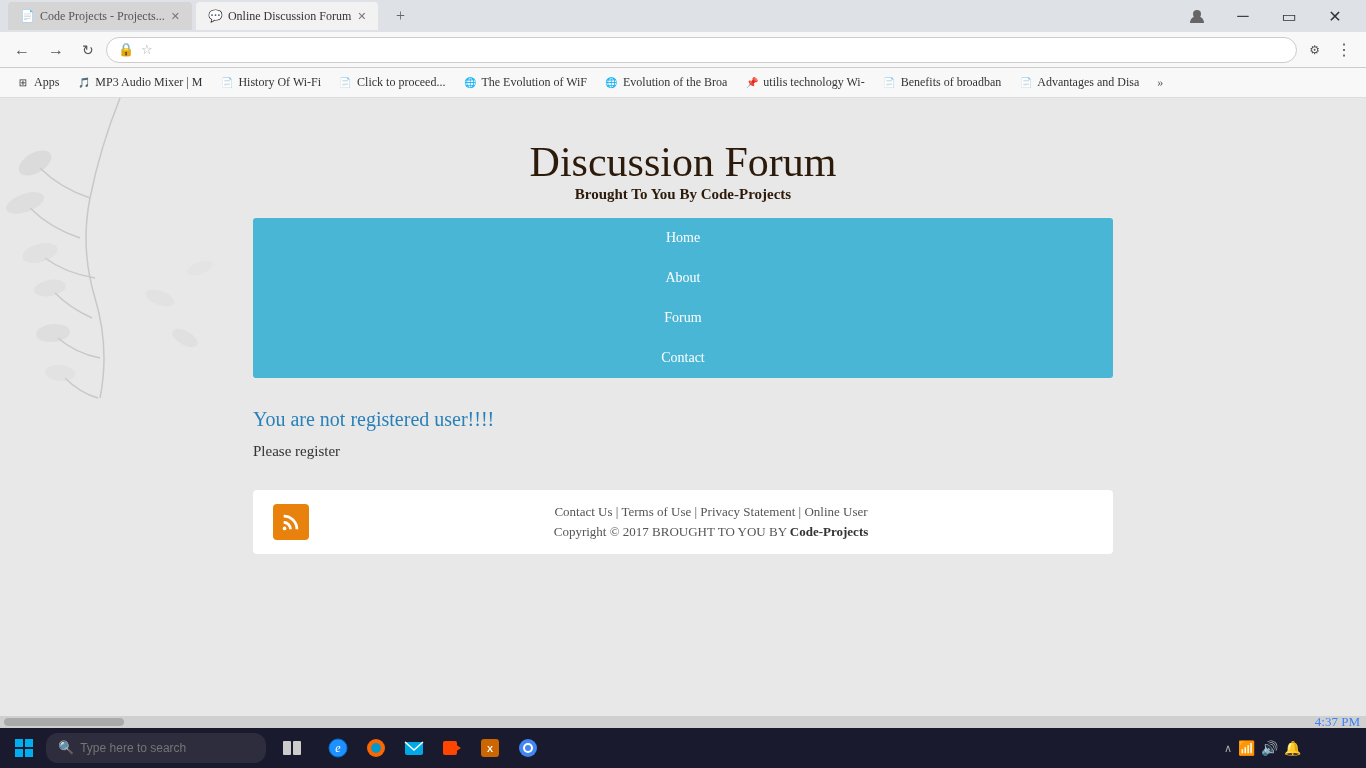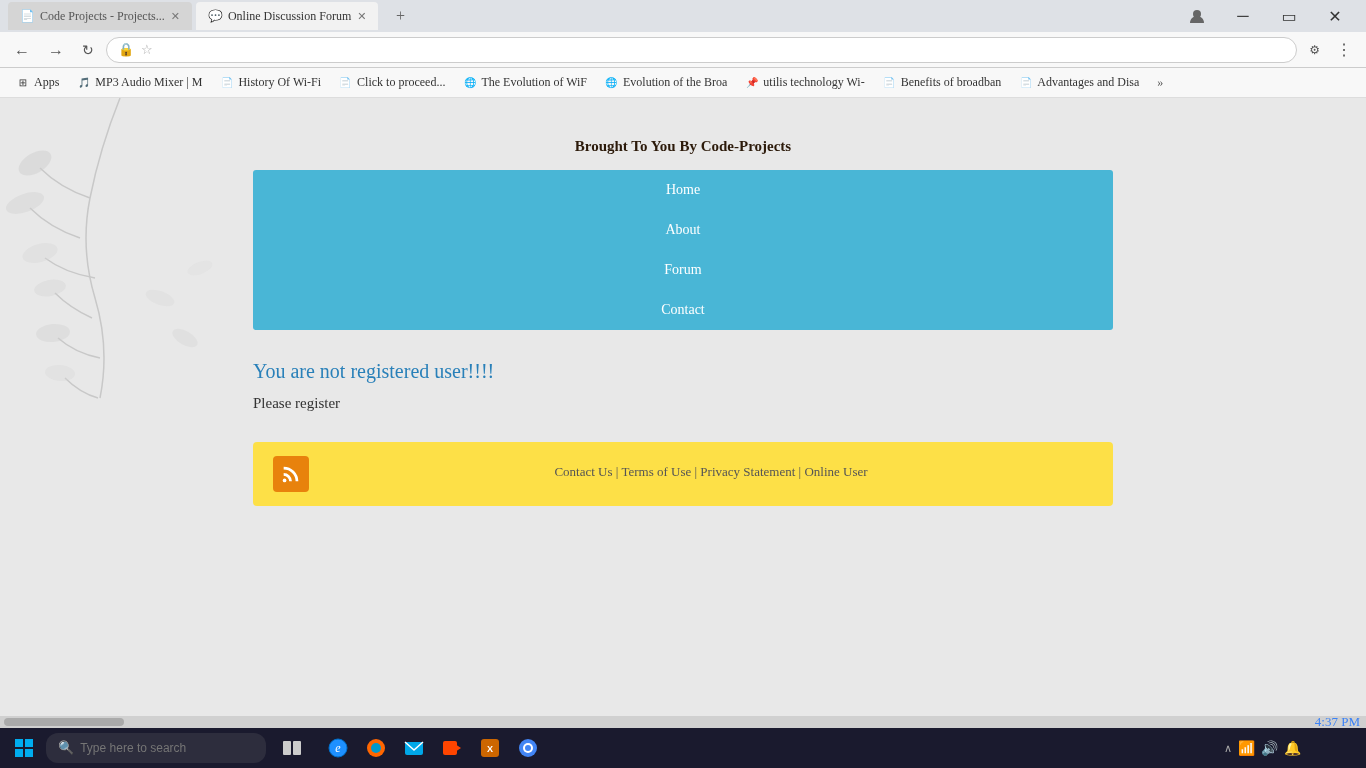--- a/index.html
+++ b/index.html
@@ -49,21 +49,21 @@
     
     .nav-menu { background: #49b6d6; display: flex; align-items: center; border-radius: 3px; margin-bottom: 20px; flex-direction: column; }
     .nav-menu-item { padding: 12px 30px; color: white; font-family: Georgia, serif; font-size: 14px; cursor: pointer; text-decoration: none; }
 
     
     .content-area { padding: 10px 0; }
     .not-registered-msg { color: #2980b9; font-family: Georgia, serif; font-size: 20px; margin-bottom: 12px; }
     .please-register { font-family: Georgia, serif; font-size: 15px; color: #333; margin-bottom: 20px; }
 
     
-    .site-footer { background: #fde047; border-radius: 4px; padding: 14px 20px; display: flex; align-items: center; gap: 20px; }
+    .site-footer { background: #ffffff; border-radius: 4px; padding: 14px 20px; display: flex; align-items: center; gap: 20px; }
     .rss-icon { width: 36px; height: 36px; background: #e8820c; border-radius: 4px; display: flex; align-items: center; justify-content: center; flex-shrink: 0; }
     .rss-icon svg { width: 22px; height: 22px; fill: white; }
     .footer-links { text-align: center; flex: 1; }
     .footer-links-line { font-size: 13px; color: #555; margin-bottom: 4px; }
     .footer-links-line a { color: #555; text-decoration: none; }
     .footer-copyright { font-size: 13px; color: #555; }
     .footer-copyright strong { color: #333; }
 
     
     .taskbar { background: #1a1a2e; height: 40px; display: flex; align-items: center; padding: 0 6px; gap: 4px; position: fixed; bottom: 0; left: 0; width: 1366px; z-index: 100; }
@@ -200,20 +200,21 @@
 
         <ellipse cx="160" cy="200" rx="15" ry="7" fill="#bbb" opacity="0.3" transform="rotate(20 160 200)"></ellipse>
         <ellipse cx="185" cy="240" rx="14" ry="7" fill="#aaa" opacity="0.3" transform="rotate(30 185 240)"></ellipse>
         <ellipse cx="200" cy="170" rx="13" ry="6" fill="#bbb" opacity="0.25" transform="rotate(-20 200 170)"></ellipse>
       </svg>
     </div>
 
     <div class="main-container">
 
       <div class="site-header">
+        <h1 class="site-title">Discussion Forum</h1>
         <p class="site-subtitle">Brought To You By Code-Projects</p>
       </div>
 
       <nav class="nav-menu">
         <a class="nav-menu-item" href="#">Home</a>
         <a class="nav-menu-item" href="#">About</a>
         <a class="nav-menu-item" href="#">Forum</a>
         <a class="nav-menu-item" href="#">Contact</a>
       </nav>
 
@@ -233,20 +234,24 @@
         <div class="footer-links">
           <div class="footer-links-line">
             <a href="#">Contact Us</a>
             <span> | </span>
             <a href="#">Terms of Use</a>
             <span> | </span>
             <a href="#">Privacy Statement</a>
             <span> | </span>
             <a href="#">Online User</a>
           </div>
+          <div class="footer-copyright">
+            <span>Copyright © 2017 BROUGHT TO YOU BY</span>
+            <strong>Code-Projects</strong>
+          </div>
         </div>
       </div>
     </div>
 
     <div class="scroll-bar-container">
       <div class="scroll-bar-thumb"></div>
     </div>
   </div>
 
   <div class="taskbar">

